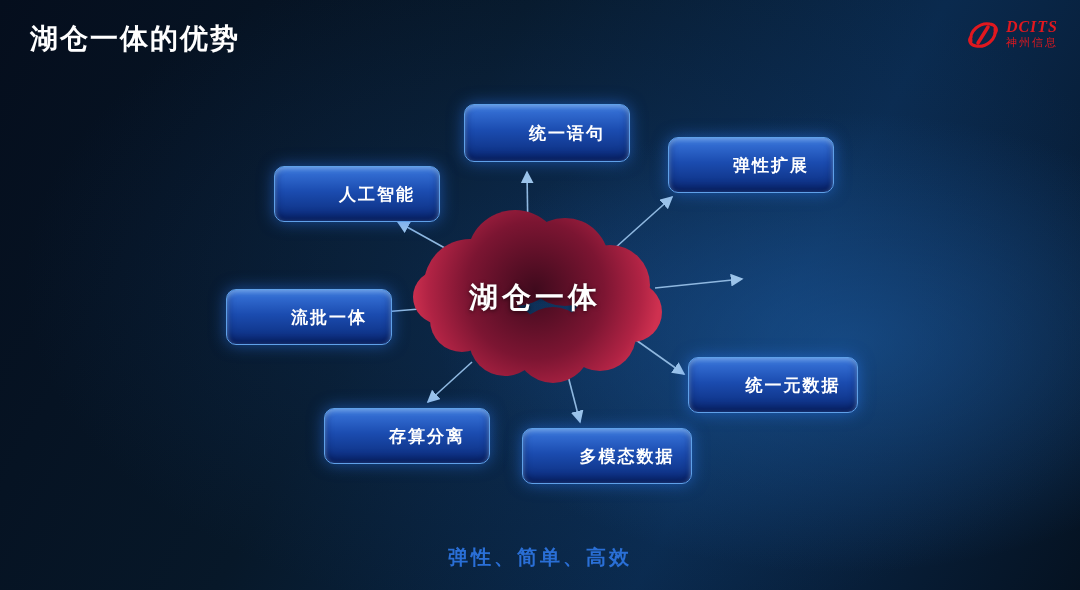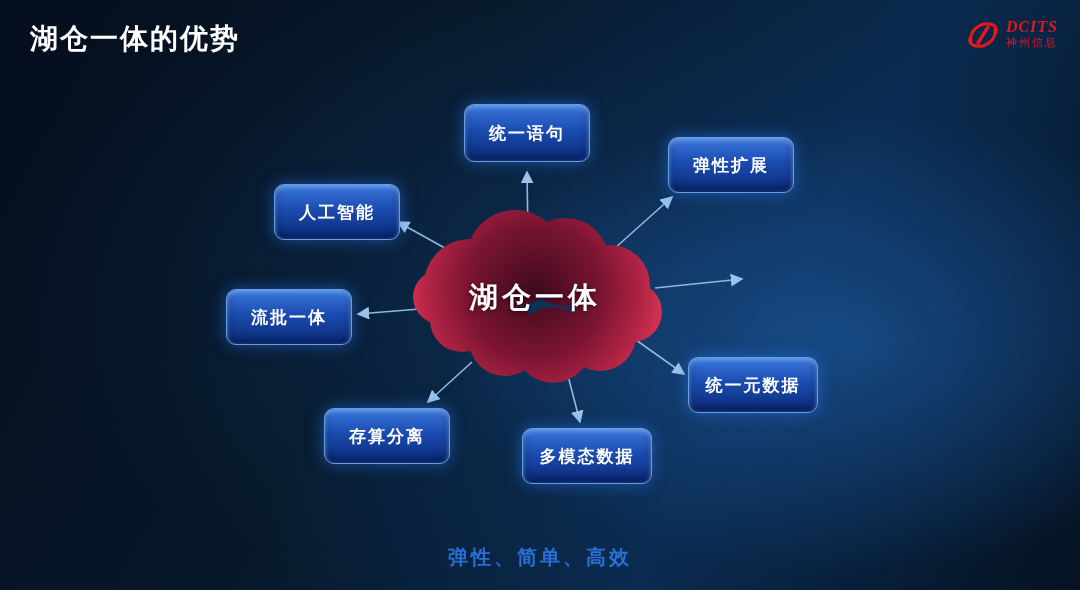--- a/index.html
+++ b/index.html
@@ -26,21 +26,21 @@
     position:absolute;left:455px;top:278px;width:160px;text-align:center;
     color:#ffffff;font-size:29px;font-weight:bold;letter-spacing:4px;
     text-shadow:0 1px 4px rgba(0,0,0,.6);
   }
   .node{
     position:absolute;display:flex;align-items:center;justify-content:center;
     border-radius:10px;
     background:linear-gradient(180deg,#3a77dd 0%,#1b4cb0 45%,#0a2a78 100%);
     border:1px solid #5fa0e8;
     box-shadow:0 0 16px rgba(45,125,255,.5), inset 0 2px 5px rgba(170,215,255,.55), inset 0 -4px 8px rgba(3,15,60,.6);
-    color:#ffffff;font-size:17px;font-weight:bold;letter-spacing:2px;
+    color:#ffffff;font-size:17px;font-weight:bold;letter-spacing:2px;padding-left:40px;
   }
   .footer{
     position:absolute;left:0;top:544px;width:1080px;text-align:center;
     color:#2a6fd6;font-size:20px;font-weight:bold;letter-spacing:3px;
   }
 </style>
 </head>
 <body>
 
 <div class="slide">
@@ -112,19 +112,19 @@
   </div>
   <div class="node" style="left:688px;top:357px;width:128px;height:54px;">
     <span>统一元数据</span>
   </div>
   <div class="node" style="left:324px;top:408px;width:124px;height:54px;text-align:center;">
     <span>存算分离</span>
   </div>
   <div class="node" style="left:226px;top:289px;width:124px;height:54px;">
     <span>流批一体</span>
   </div>
-  <div class="node" style="left:274px;top:184px;width:124px;height:54px;">
+  <div class="node" style="left:274px;top:166px;width:124px;height:54px;">
     <span>人工智能</span>
   </div>
 
   <div class="footer">弹性、简单、高效</div>
 
 </div>
 
 </body></html>

